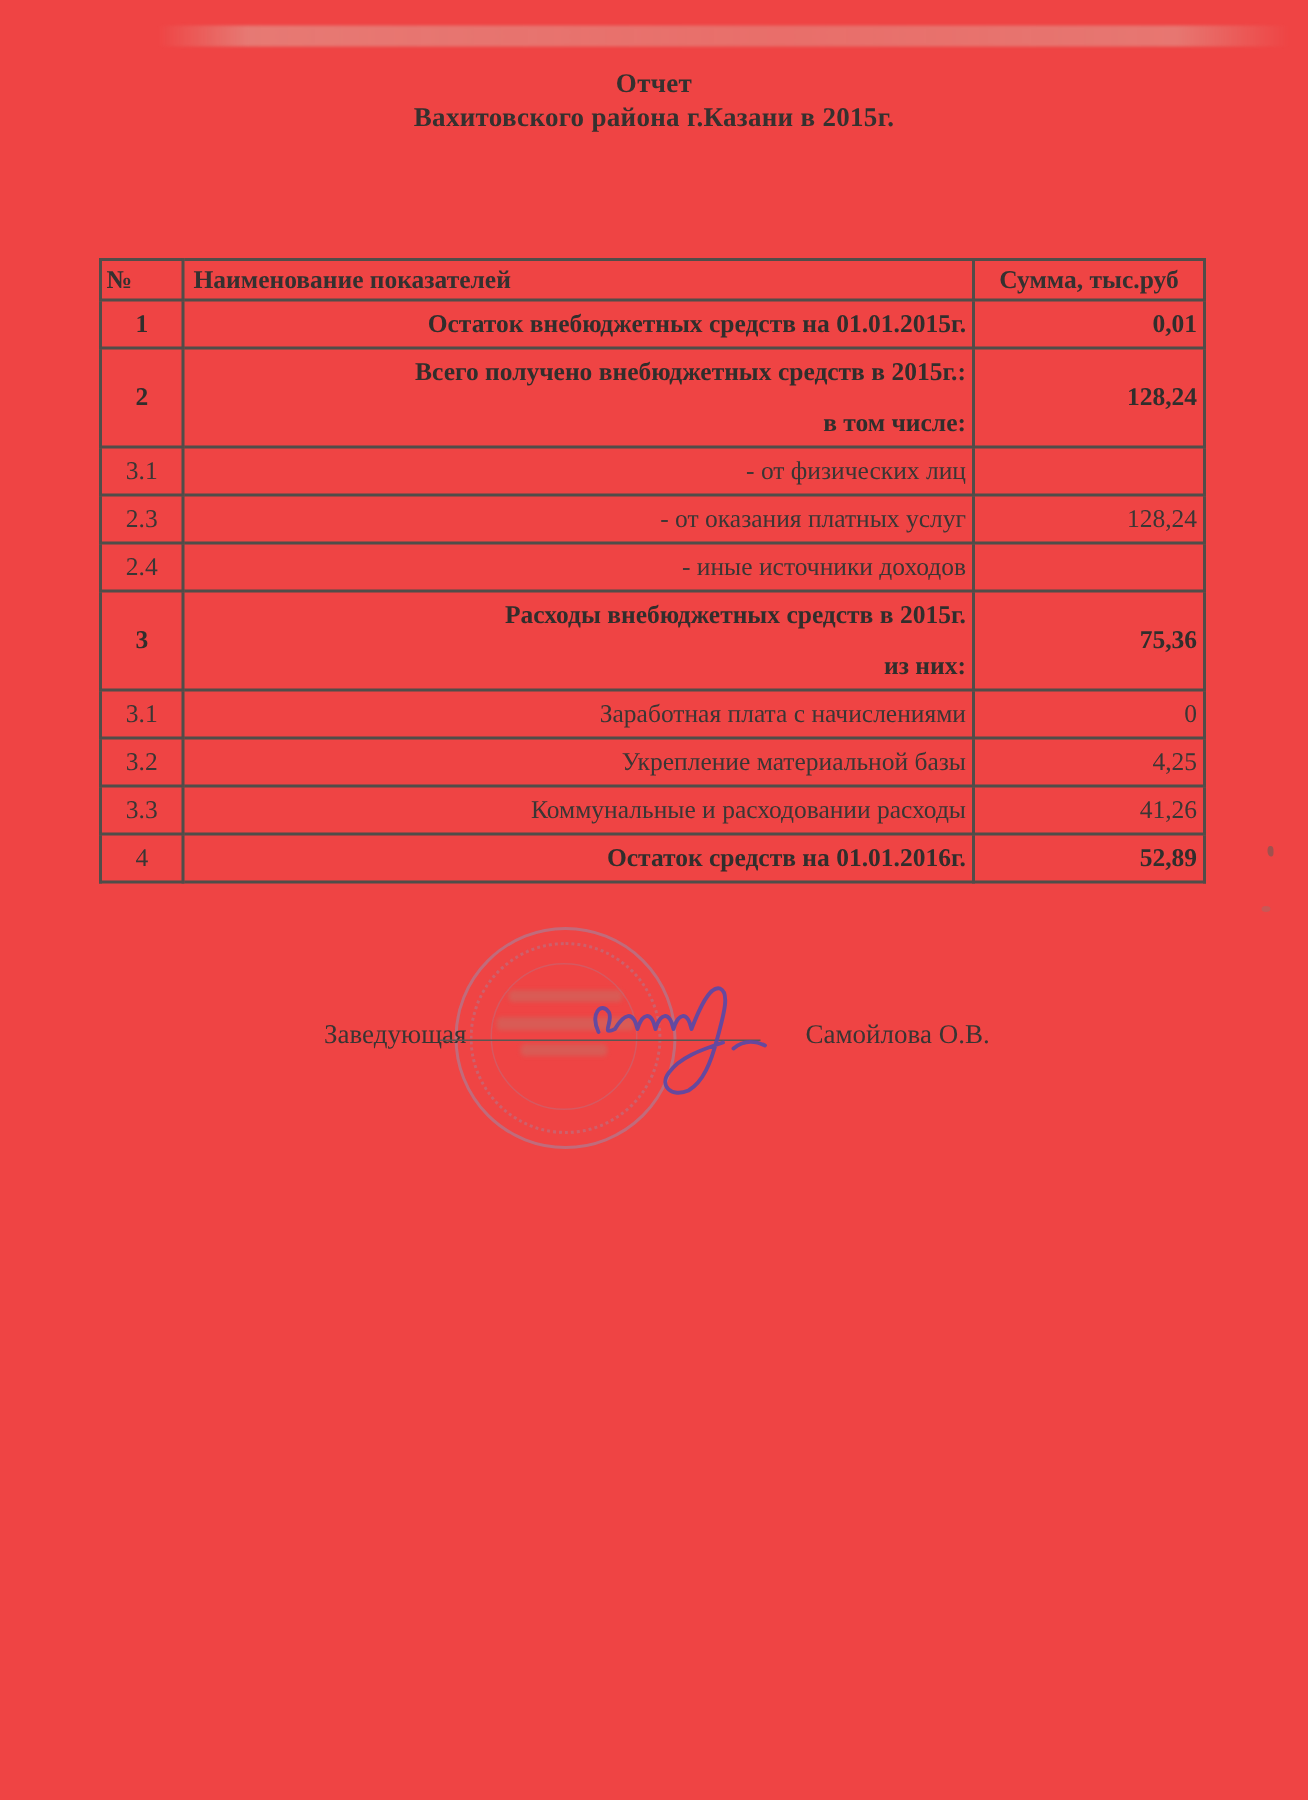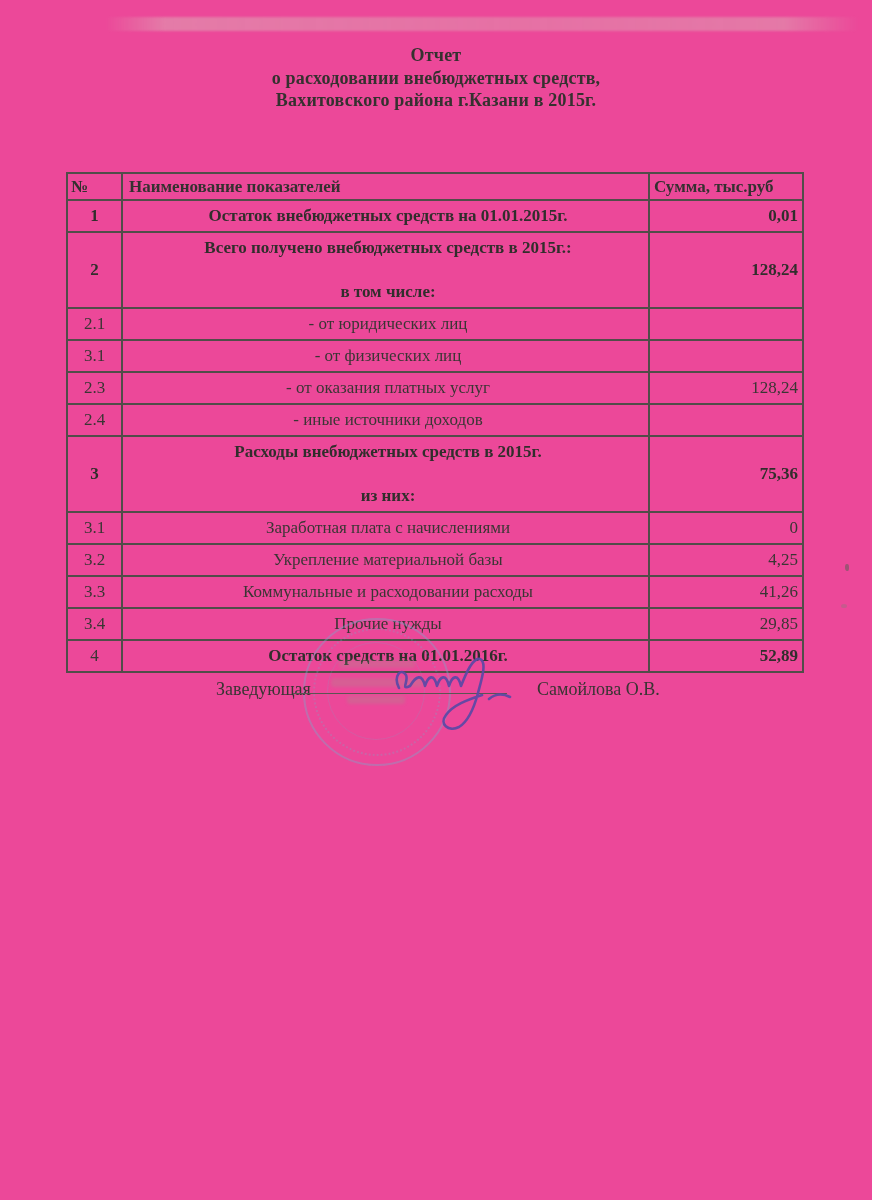--- a/index.html
+++ b/index.html
@@ -4,21 +4,21 @@
 <style>
   html, body {
     margin: 0;
     padding: 0;
     background: #ffffff;
   }
   .page {
     position: relative;
     width: 872px;
     height: 1200px;
-    background: #ec4899;
+    background: #ef4444;
     overflow: hidden;
     font-family: "Liberation Serif", "DejaVu Serif", serif;
     color: #343130;
   }
   
   .scan-band {
     position: absolute;
     left: 105px;
     top: 17px;
     width: 755px;
@@ -82,45 +82,45 @@
   .col-value { width: 144px; }
 
   .report-table th {
     font-weight: bold;
     height: 21px;
     text-align: left;
     color: #343130;
   }
   .report-table th.h-num   { padding-left: 3px; }
   .report-table th.h-name  { padding-left: 6px; }
-  .report-table th.h-value { }
+  .report-table th.h-value { text-align: center; }
 
   .report-table td.cell-num {
     text-align: center;
     height: 26px;
   }
   .report-table td.cell-name {
     padding-left: 9px;
-    text-align: center;
+    text-align: right;
     font-family: Liberation Serif, serif;
   }
   .report-table td.cell-value {
     text-align: right;
   }
   tr.bold-row td.cell-name,
   tr.bold-row td.cell-value {
     font-weight: bold;
     color: #312e2c;
   }
   td.cell-num.num-bold {
     font-weight: bold;
     color: #312e2c;
   }
   .name-line + .name-line {
-    margin-top: 18px;
+    margin-top: 8px;
   }
   .cell-name .name-line {
     padding: 3px 0;
   }
 
   
   .stamp {
     position: absolute;
     left: 303px;
     top: 618px;
@@ -193,21 +193,20 @@
 <body>
 
 <div class="page">
 
   <div class="scan-band"></div>
   <div class="speck-a"></div>
   <div class="speck-b"></div>
 
   <div class="title-block">
       <div>Отчет</div>
-      <div>о расходовании внебюджетных средств,</div>
       <div>Вахитовского района г.Казани в 2015г.</div>
     </div>
 
   <table class="report-table">
     <thead>
       <tr>
         <th class="col-num h-num">№</th>
         <th class="col-name h-name">Наименование показателей</th>
         <th class="col-value h-value">Сумма, тыс.руб</th>
       </tr>
@@ -222,27 +221,20 @@
         </tr>
         <tr class="bold-row">
           <td class="cell-num num-bold">2</td>
           <td class="cell-name">
             <div class="name-line">Всего получено внебюджетных средств в 2015г.:</div>
             <div class="name-line">в том числе:</div>
           </td>
           <td class="cell-value">128,24</td>
         </tr>
         <tr>
-          <td class="cell-num">2.1</td>
-          <td class="cell-name">
-            <div class="name-line">- от юридических лиц</div>
-          </td>
-          <td class="cell-value"></td>
-        </tr>
-        <tr>
           <td class="cell-num">3.1</td>
           <td class="cell-name">
             <div class="name-line">- от физических лиц</div>
           </td>
           <td class="cell-value"></td>
         </tr>
         <tr>
           <td class="cell-num">2.3</td>
           <td class="cell-name">
             <div class="name-line">- от оказания платных услуг</div>
@@ -277,27 +269,20 @@
             <div class="name-line">Укрепление материальной базы</div>
           </td>
           <td class="cell-value">4,25</td>
         </tr>
         <tr>
           <td class="cell-num">3.3</td>
           <td class="cell-name">
             <div class="name-line">Коммунальные и расходовании расходы</div>
           </td>
           <td class="cell-value">41,26</td>
-        </tr>
-        <tr>
-          <td class="cell-num">3.4</td>
-          <td class="cell-name">
-            <div class="name-line">Прочие нужды</div>
-          </td>
-          <td class="cell-value">29,85</td>
         </tr>
         <tr class="bold-row">
           <td class="cell-num">4</td>
           <td class="cell-name">
             <div class="name-line">Остаток средств на 01.01.2016г.</div>
           </td>
           <td class="cell-value">52,89</td>
         </tr>
       </tbody>
   </table>

